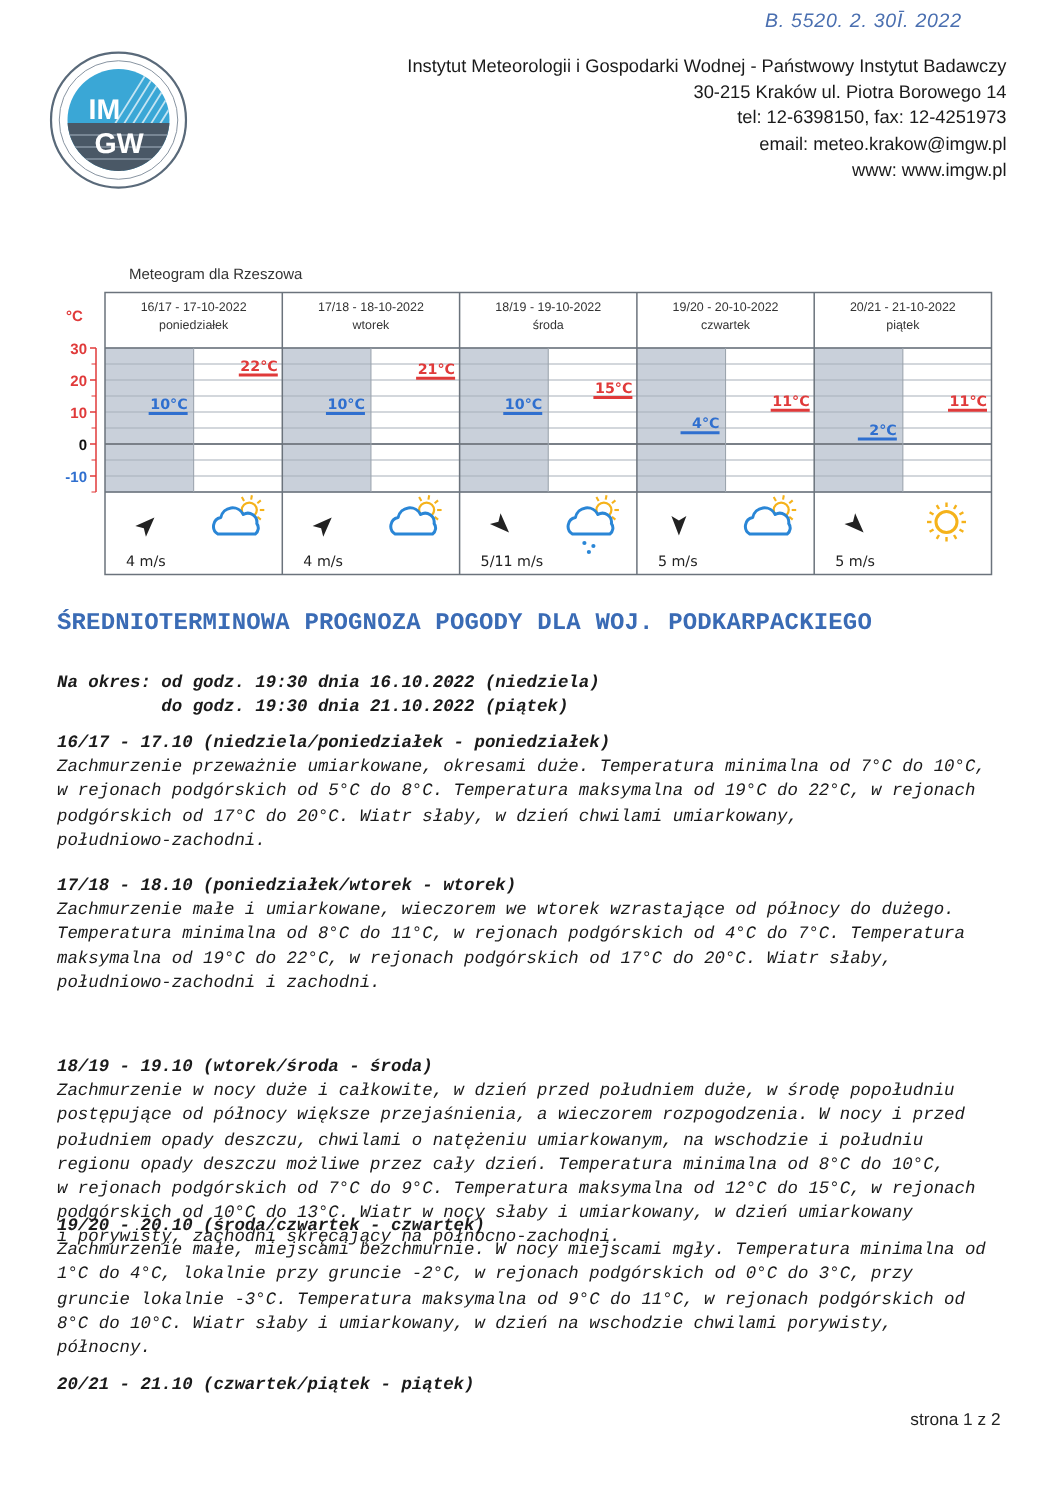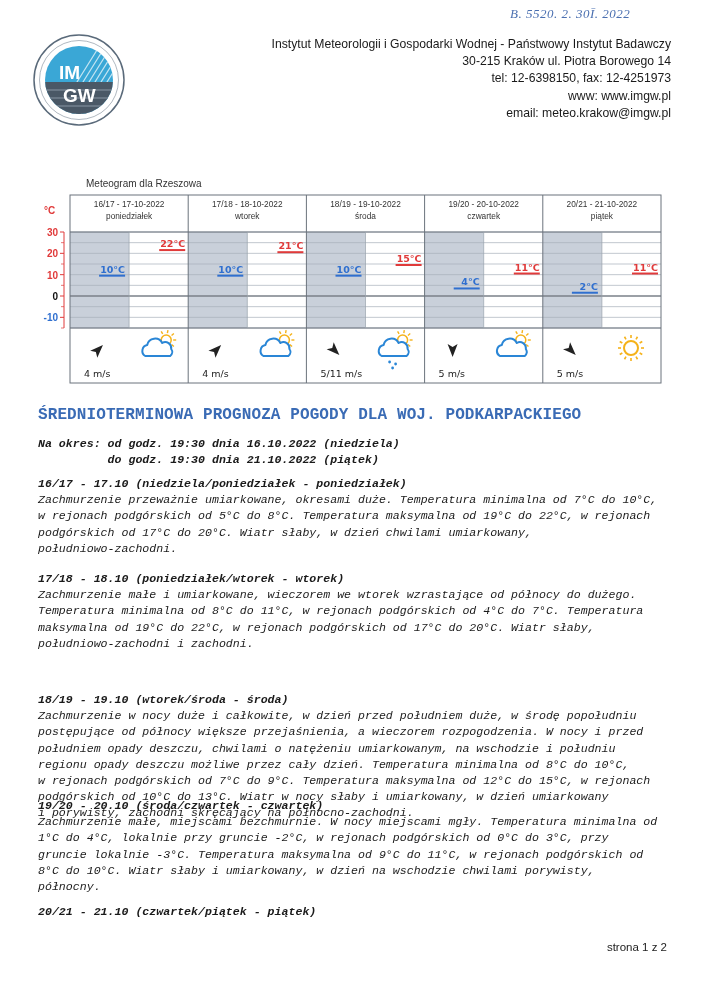--- a/index.html
+++ b/index.html
@@ -1,24 +1,24 @@
 <!DOCTYPE html>
 <html><head>
 <meta charset="utf-8">
 <style>
   html,body{margin:0;padding:0;background:#fff;}
   body{width:707px;height:1000px;position:relative;overflow:hidden;font-family:"Liberation Sans",sans-serif;color:#111;}
-  .stamp{position:absolute;left:510px;top:6px;font-family:Liberation Serif, serif;font-style:italic;font-size:13px;color:#4a6fb0;letter-spacing:0.5px;}
+  .stamp{position:absolute;left:510px;top:6px;font-family:Liberation Sans, sans-serif;font-style:italic;font-size:13px;color:#4a6fb0;letter-spacing:0.5px;}
   .logo{position:absolute;left:33px;top:34px;width:92px;height:92px;}
   .header{position:absolute;right:36px;top:36px;text-align:right;font-size:12.2px;line-height:17.2px;color:#1a1a1a;}
   .header .bold{font-weight:bold;}
   .meteo-title{position:absolute;left:70px;top:178px;font-size:10px;color:#333;padding-left:16px;}
   .chart{position:absolute;left:0;top:0;width:707px;height:400px;}
   .section-title{position:absolute;left:38px;top:406px;font-family:"Liberation Mono",monospace;font-weight:bold;font-size:16px;color:#3a6bb5;letter-spacing:0.1px;}
-  .mono{font-family:"Liberation Mono",monospace;font-size:11.6px;line-height:16.2px;color:#1a1a1a;}
+  .mono{font-family:"Liberation Mono",monospace;font-size:11.6px;line-height:16.2px;color:#1a1a1a;margin-top:12px;}
   .period{position:absolute;left:38px;top:436px;font-weight:bold;font-style:italic;}
   .period div{white-space:pre;}
   .block{position:absolute;left:38px;width:640px;}
   .block .bh{font-weight:bold;font-style:italic;}
   .block .bt{font-style:italic;white-space:pre-line;}
   .footer{position:absolute;right:40px;top:941px;font-size:11.5px;color:#222;}
 </style>
 </head>
 <body>
 
@@ -48,22 +48,22 @@
   </g>
   <text x="26" y="45" font-family="Liberation Sans, sans-serif" font-weight="bold" font-size="19" fill="#fff">IM</text>
   <text x="30" y="68" font-family="Liberation Sans, sans-serif" font-weight="bold" font-size="19" fill="#fff">GW</text>
   <circle cx="46" cy="46" r="39.5" fill="none" stroke="#7a8896" stroke-width="0.6"></circle>
 </svg>
 
 <div class="header">
   <div>Instytut Meteorologii i Gospodarki Wodnej - Państwowy Instytut Badawczy</div>
   <div>30-215 Kraków ul. Piotra Borowego 14</div>
   <div>tel: 12-6398150, fax: 12-4251973</div>
+  <div>email: meteo.krakow@imgw.pl</div>
   <div>www: www.imgw.pl</div>
-  <div>email: meteo.krakow@imgw.pl</div>
 </div>
 
 <div class="meteo-title">Meteogram dla Rzeszowa</div>
 
 <svg class="chart" id="chart">
     <rect x="70" y="232" width="59.1" height="96" fill="#c9d0da"></rect>
     <rect x="188.2" y="232" width="59.1" height="96" fill="#c9d0da"></rect>
     <rect x="306.4" y="232" width="59.1" height="96" fill="#c9d0da"></rect>
     <rect x="424.6" y="232" width="59.1" height="96" fill="#c9d0da"></rect>
     <rect x="542.8" y="232" width="59.1" height="96" fill="#c9d0da"></rect>

